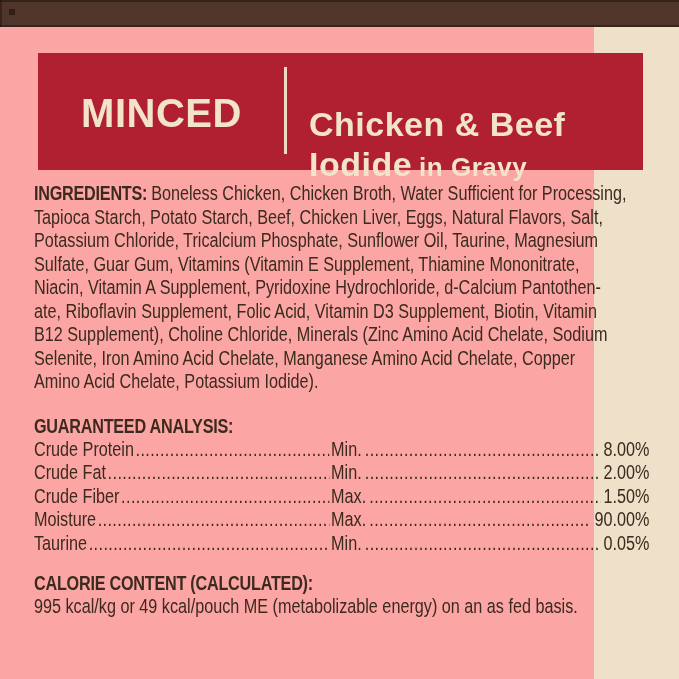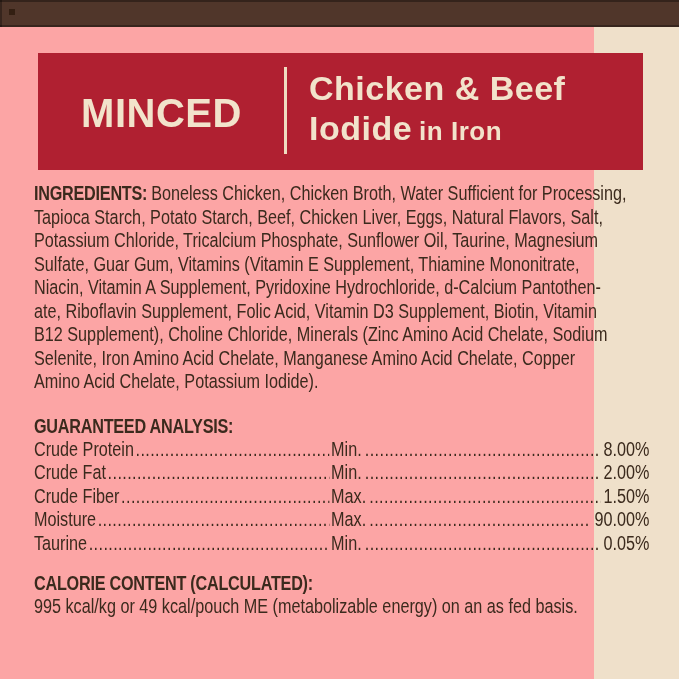--- a/index.html
+++ b/index.html
@@ -32,21 +32,21 @@
     line-height:46px; white-space:nowrap;
   }
   .divider {
     position:absolute; left:246px; top:14px; width:3px; height:87px;
     background:#EFDCC0;
   }
   .recipe-text {
     position:absolute; left:271px; top:15px;
     color:#F2E3CB; font-weight:bold; white-space:nowrap;
   }
-  .r1 { font-size:34px; line-height:40px; letter-spacing:0.5px; }
+  .r1 { font-size:34px; line-height:40px; letter-spacing:0.5px;margin-top:36px; }
   .r2 { font-size:34px; line-height:40px; letter-spacing:0.5px; }
   .r2sub { font-size:26px; margin-left:7px; letter-spacing:0.5px; }
 
   
   .content {
     position:absolute; left:34px; top:181px; width:779px;
     transform:scaleX(0.79); transform-origin:0 0;
     color:#3B2A1D; font-size:20.5px;
   }
   .ing-line { line-height:23.5px; white-space:nowrap; }
@@ -75,21 +75,21 @@
 
   <div class="topbar">
     <div class="topbar-notch"></div>
   </div>
 
   <div class="banner">
     <div class="minced">MINCED</div>
     <div class="divider"></div>
     <div class="recipe-text">
       <div class="r1">Chicken &amp; Beef</div>
-      <div class="r2"><span class="r2main">Iodide</span><span class="r2sub">in Iron</span></div>
+      <div class="r2"><span class="r2main">Iodide</span><span class="r2sub">in Gravy</span></div>
     </div>
   </div>
 
   <div class="content">
 
     <div class="ingredients">
       <div class="ing-line"><span class="bold-label">INGREDIENTS:</span><span>Boneless Chicken, Chicken Broth, Water Sufficient for Processing,</span></div>
       <div class="ing-line">Tapioca Starch, Potato Starch, Beef, Chicken Liver, Eggs, Natural Flavors, Salt,</div>
       <div class="ing-line">Potassium Chloride, Tricalcium Phosphate, Sunflower Oil, Taurine, Magnesium</div>
       <div class="ing-line">Sulfate, Guar Gum, Vitamins (Vitamin E Supplement, Thiamine Mononitrate,</div>

